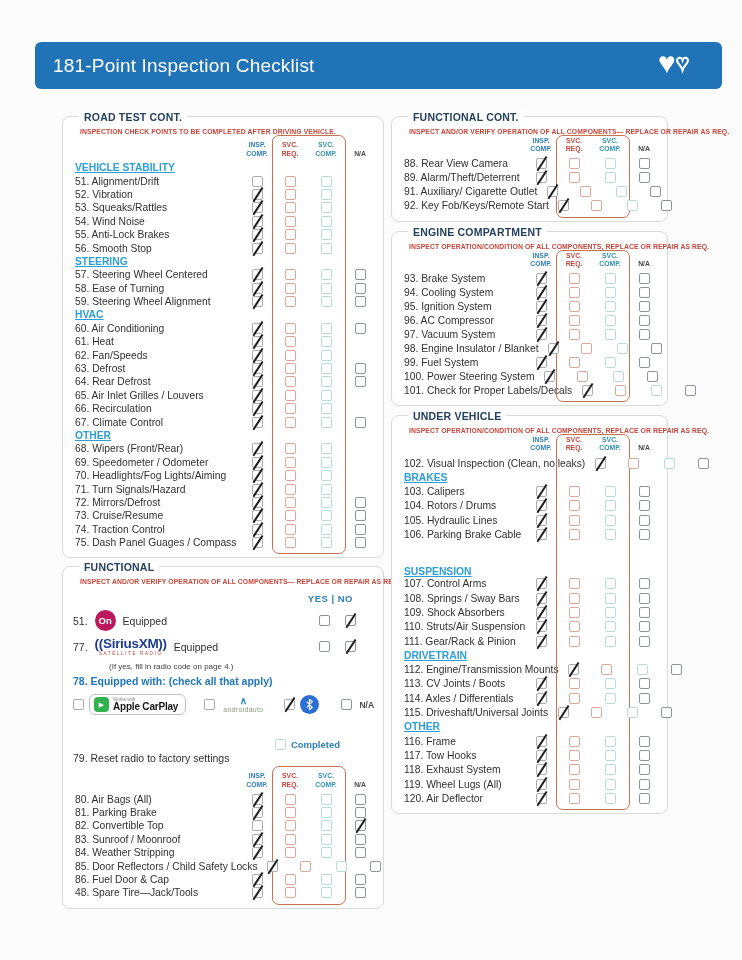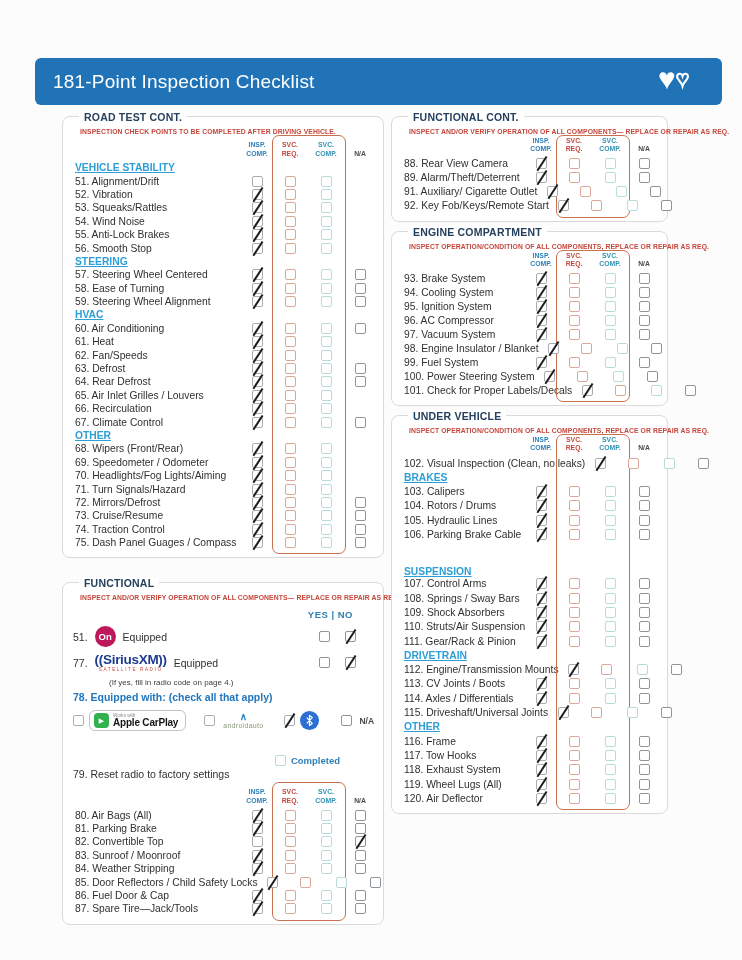--- a/index.html
+++ b/index.html
@@ -4,33 +4,33 @@
 <style>
   * { margin:0; padding:0; box-sizing:border-box; }
   html,body { background:#f4f3f4; }
   body { font-family:"Liberation Sans", sans-serif; }
   #page {
     position:relative; width:742px; height:960px; margin:0 auto;
     background:#fcfcfd; overflow:hidden;
   }
   
   .titlebar {
-    position:absolute; left:35px; top:58px; width:687px; height:47px;
+    position:absolute; left:35px; top:42px; width:687px; height:47px;
     background:var(--bar-blue,#2173b8); border-radius:6px;
     display:flex; align-items:center; padding:0 18px; color:#fff;
   }
   .titlebar .tb-text { font-size:19px; font-weight:500; letter-spacing:.2px; }
   .tb-logo { margin-left:auto; position:relative; width:48px; height:36px; }
   .tb-logo .h1 { position:absolute; left:2px; top:0px; font-size:30px; color:#fff; line-height:1; }
   .tb-logo .h2 { position:absolute; left:20px; top:4px; font-size:22px; line-height:1;
                  color:var(--bar-blue,#2173b8); -webkit-text-stroke:2px #fff; }
   
   .content { position:absolute; left:62px; top:116px; width:654px; display:flex; gap:7px; }
   .col { display:flex; flex-direction:column; }
-  .col-left  { width:322px; gap:24px; }
+  .col-left  { width:322px; gap:8px; }
   .col-right { width:277px; gap:9px; }
   
   .panel {
     position:relative; background:#fff; border:1px solid #dadada; border-radius:8px;
     padding:9px 7px 8px 10px;
   }
   .panel-title {
     position:absolute; top:-6px; left:16px; background:#fff; padding:0 5px;
     font-size:10.5px; font-weight:700; color:var(--panel-title,#24405e); letter-spacing:.2px;
     white-space:nowrap;
@@ -699,21 +699,21 @@
                 <span class="box b-req"></span>
               </span>
               <span class="bcell">
                 <span class="box b-comp"></span>
               </span>
               <span class="bcell">
                 <span class="box b-na"></span>
               </span>
             </div>
             <div class="trow item">
-              <span class="lcell">87. Spare Tire—Jack/Tools</span>
+              <span class="lcell">48. Spare Tire—Jack/Tools</span>
               <span class="bcell">
                 <span class="box  checked"></span>
               </span>
               <span class="bcell">
                 <span class="box b-req"></span>
               </span>
               <span class="bcell">
                 <span class="box b-comp"></span>
               </span>
               <span class="bcell">

